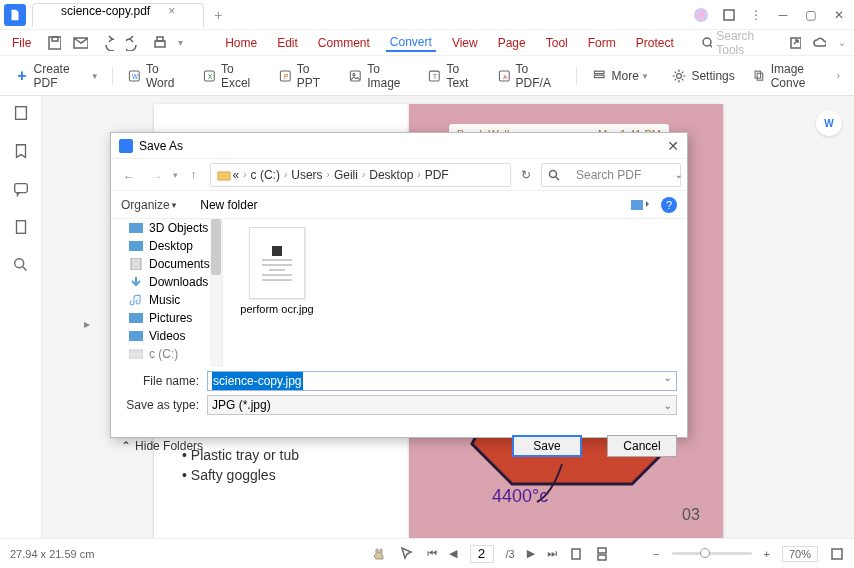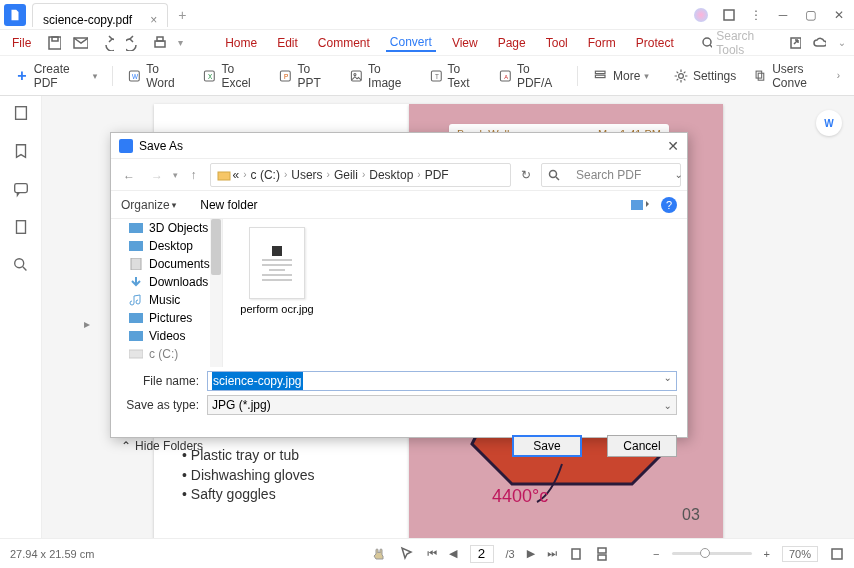--- a/index.html
+++ b/index.html
@@ -2,21 +2,21 @@
 <html><head>
 <meta charset="utf-8">
 <style>
 * { margin: 0; padding: 0; box-sizing: border-box; font-family: "Segoe UI", Arial, sans-serif; }
 body { width: 854px; height: 568px; background: #fff; overflow: hidden; position: relative; font-size: 12px; }
 
 
 .title-bar { height: 30px; display: flex; align-items: center; background: #fff; border-bottom: 1px solid #eee; }
 .app-icon { width: 22px; height: 22px; background: #2f7cf6; margin: 0 4px 0 4px; border-radius: 3px; display: flex; align-items: center; justify-content: center; }
 .app-icon svg { width: 14px; height: 14px; fill: #fff; }
-.tab { display: flex; align-items: flex-end; padding: 0 10px; height: 24px; background: #fff; border-radius: 4px 4px 0 0; border: 1px solid #ddd; border-bottom: none; margin-left: 2px; }
+.tab { display: flex; align-items: flex-start; padding: 0 28px; height: 24px; background: #fff; border-radius: 4px 4px 0 0; border: 1px solid #ddd; border-bottom: none; margin-left: 2px; }
 .tab-close { margin-left: 18px; color: #888; cursor: pointer; }
 .add-tab { margin-left: 10px; color: #999; font-size: 14px; }
 .title-right { margin-left: auto; display: flex; gap: 14px; padding-right: 8px; color: #666; align-items: center; }
 .title-right .dot { width: 14px; height: 14px; border-radius: 50%; background: radial-gradient(circle, #ffb3d9, #b3d9ff); }
 .win-btn { width: 14px; height: 14px; display: flex; align-items: center; justify-content: center; }
 
 
 .quick-bar { height: 26px; display: flex; align-items: center; padding: 0 8px; gap: 12px; color: #666; border-bottom: 1px solid #f0f0f0; }
 .quick-bar .spacer { flex: 1; }
 .menu-item { color: #b91c1c; padding: 2px 4px; cursor: pointer; }
@@ -36,21 +36,21 @@
 .left-strip svg { width: 18px; height: 18px; }
 .doc-area { position: absolute; left: 42px; right: 0; top: 96px; bottom: 30px; background: #f5f5f5; overflow: hidden; }
 
 
 .page-left { position: absolute; left: 112px; top: 8px; width: 255px; height: 440px; background: #fff; box-shadow: 0 1px 3px rgba(0,0,0,0.2); }
 .page-right { position: absolute; left: 367px; top: 8px; width: 314px; height: 440px; background: #d9a3af; box-shadow: 0 1px 3px rgba(0,0,0,0.2); }
 .badge { position: absolute; right: 12px; top: 14px; width: 26px; height: 26px; background: #fff; border-radius: 50%; display: flex; align-items: center; justify-content: center; box-shadow: 0 1px 3px rgba(0,0,0,0.15); color: #2f7cf6; font-size: 10px; font-weight: bold; }
 .doc-text { position: absolute; left: 140px; top: 350px; color: #333; font-size: 14px; line-height: 1.4; }
 .doc-text div::before { content: "• "; }
 .svg-drawing { position: absolute; left: 400px; top: 298px; }
-.temp-label { position: absolute; left: 450px; top: 390px; font-size: 18px; color: #be185d; }
+.temp-label { position: absolute; left: 450px; top: 390px; font-size: 18px; color: #4c1d95; }
 .page-num { position: absolute; left: 640px; top: 410px; font-size: 16px; color: #555; }
 .card { position: absolute; background: #fff; border-radius: 3px; box-shadow: 0 1px 2px rgba(0,0,0,0.1); padding: 4px 8px; font-size: 11px; color: #a87733; }
 
 
 .dialog { position: absolute; left: 110px; top: 132px; width: 578px; height: 306px; background: #fff; border: 1px solid #bbb; box-shadow: 2px 3px 12px rgba(0,0,0,0.25); z-index: 100; }
 .dlg-title { height: 26px; display: flex; align-items: center; padding: 0 8px; background: #fff; border-bottom: 1px solid #eee; }
 .dlg-title-icon { width: 14px; height: 14px; background: #2f7cf6; border-radius: 2px; margin-right: 6px; }
 .dlg-close { margin-left: auto; color: #555; cursor: pointer; font-size: 14px; }
 .dlg-nav { height: 32px; display: flex; align-items: center; padding: 0 6px; gap: 4px; border-bottom: 1px solid #eee; }
 .nav-arrow { width: 24px; height: 24px; display: flex; align-items: center; justify-content: center; color: #888; }
@@ -242,21 +242,21 @@
         <circle cx="10" cy="10" r="3" class="icon-stroke"></circle>
         <path d="M10 2v3M10 15v3M2 10h3M15 10h3M4.5 4.5l2 2M13.5 13.5l2 2M15.5 4.5l-2 2M6.5 13.5l-2 2" class="icon-stroke"></path>
       </svg>
     <span>Settings</span>
   </div>
   <div class="ribbon-btn">
     <svg viewBox="0 0 20 20">
         <rect x="3" y="3" width="8" height="10" class="icon-stroke"></rect>
         <rect x="6" y="6" width="8" height="10" class="icon-stroke"></rect>
       </svg>
-    <span>Users Conve</span>
+    <span>Image Conve</span>
     <span style="font-size:10px;color:#888">›</span>
   </div>
 </div>
 
 <div class="left-strip">
   <svg viewBox="0 0 20 20">
       <rect x="4" y="3" width="12" height="14" class="icon-stroke"></rect>
     </svg>
   <svg viewBox="0 0 20 20">
       <path d="M5 3h10v14l-5-3-5 3z" class="icon-stroke"></path>
@@ -281,21 +281,20 @@
   </div>
   <div class="page-right">
     <div class="card" style="left:40px;top:20px;width:220px;display:flex;justify-content:space-between">
       <span>Brock Wells</span>
       <span>Mar 1.41 PM</span>
     </div>
   </div>
   <div class="badge">W</div>
   <div class="doc-text">
     <div>Plastic tray or tub</div>
-    <div>Dishwashing gloves</div>
     <div>Safty goggles</div>
   </div>
   <svg class="svg-drawing" width="260" height="110">
     <path d="M20 10 L180 10 L200 50 L160 90 L40 90 L0 50 Z" fill="#c9452e" stroke="#2a1a3a" stroke-width="3" transform="translate(30,0)"></path>
     <path d="M120 70 Q110 100 95 108" stroke="#2a1a3a" stroke-width="2" fill="none"></path>
   </svg>
   <div class="temp-label">4400°c</div>
   <div class="page-num">03</div>
 </div>
 

